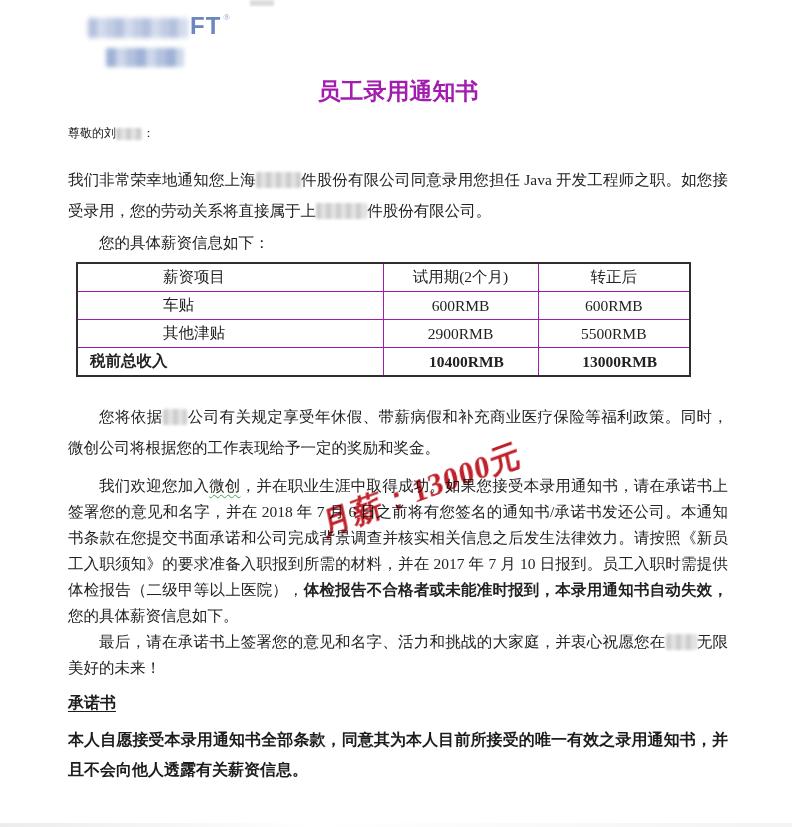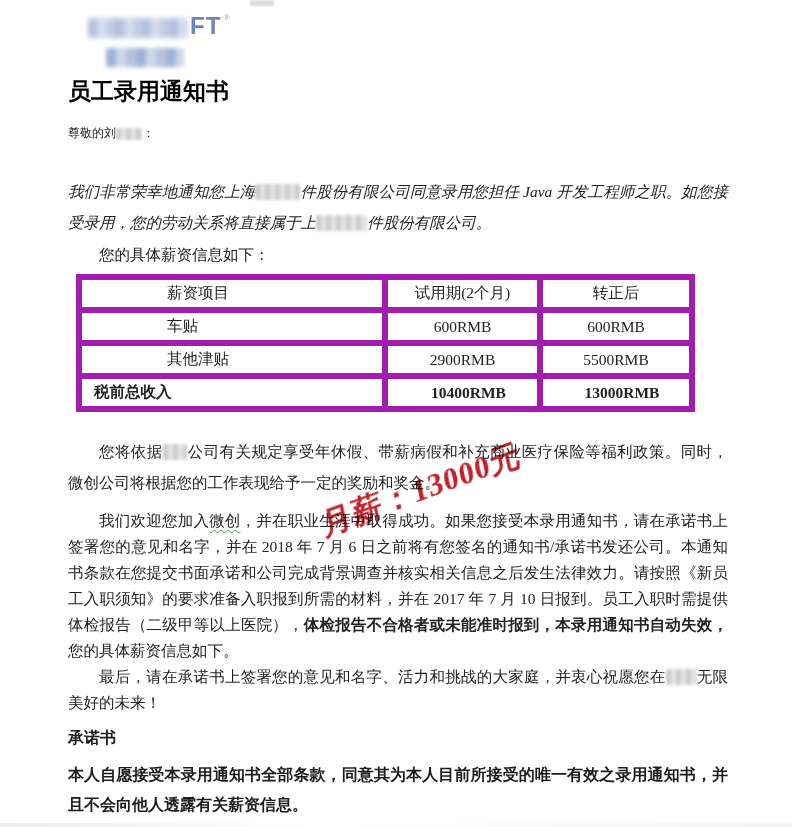--- a/index.html
+++ b/index.html
@@ -28,28 +28,28 @@
     font-weight:bold;font-size:24px;line-height:24px;color:#6d86bf;
     filter:blur(0.6px);margin-left:2px;letter-spacing:1px;
   }
   .logo-r{font-size:9px;color:#8a9cc4;margin-left:2px;margin-top:-2px;filter:blur(0.4px);}
   .b2{width:78px;height:19px;margin:6px 0 0 18px;display:block;
       background:repeating-linear-gradient(90deg,#9fb2d6 0 10px,#cdd7ea 10px 20px,#b4c2de 20px 30px);
       filter:blur(2.2px);}
   .top-sliver{position:absolute;left:250px;top:0;width:24px;height:6px;background:#dcdcdc;filter:blur(1px);}
   
   .title{
-    margin:7px 0 0 0;text-align:left;
-    font-size:23px;line-height:30px;font-weight:bold;color:#000000;
+    margin:7px 0 0 0;text-align:center;
+    font-size:23px;line-height:30px;font-weight:bold;color:#a21caf;
   }
   .greeting{margin:15px 0 0 0;font-size:12px;line-height:22px;}
   .para{margin:0;font-size:15.5px;text-align:justify;color:#222;}
   .lh31{line-height:31px;}
   .lh26{line-height:26px;}
-  .mt20{margin-top:32px;font-style:italic;}
+  .mt20{margin-top:20px;}
   .mt24{margin-top:24px;}
   .mt10{margin-top:10px;}
   .indent2{text-indent:2em;}
   .salary-intro{margin:4px 0 0 0;font-size:15.5px;line-height:26px;text-indent:2em;}
   .bold{font-weight:bold;}
   .redact{
     display:inline-block;height:1.02em;vertical-align:-3px;border-radius:2px;
     background:repeating-linear-gradient(90deg,#cccccc 0 5px,#e4e4e4 5px 10px);
     filter:blur(1.6px);
   }
@@ -57,30 +57,30 @@
     text-decoration:underline;text-decoration-style:wavy;
     text-decoration-color:#4aa64a;text-decoration-thickness:1px;text-underline-offset:3px;
   }
   
   table.salary{
     border-collapse:collapse;table-layout:fixed;
     width:613px;margin:6px 0 0 8px;
     font-size:15.5px;
   }
   table.salary th,table.salary td{
-    border:6px solid #a21caf;height:27px;padding:0;
+    border:1px solid #a21caf;height:27px;padding:0;
     text-align:center;vertical-align:middle;font-weight:normal;color:#222;
   }
   table.salary{border:2px solid #2f2f2f;}
   table.salary .c-item{text-align:left;padding-left:85px;}
   table.salary tr.total td{font-weight:bold;padding-left:12px;}
   
   .promise-heading{
     margin:10px 0 0 0;font-size:16px;line-height:24px;font-weight:bold;
-    text-underline-offset:3px;
+    text-decoration:underline;text-underline-offset:3px;
   }
   .promise-body{margin:10px 0 0 0;font-size:16px;line-height:30px;font-weight:bold;text-align:justify;}
   
   .stamp{
     position:absolute;left:326px;top:509px;
     font-size:31px;line-height:34px;font-weight:bold;
     color:#c0212b;letter-spacing:1px;white-space:nowrap;
     transform:rotate(-20deg) skewX(-8deg);transform-origin:0 100%;
     mix-blend-mode:multiply;
     filter:blur(0.3px);

